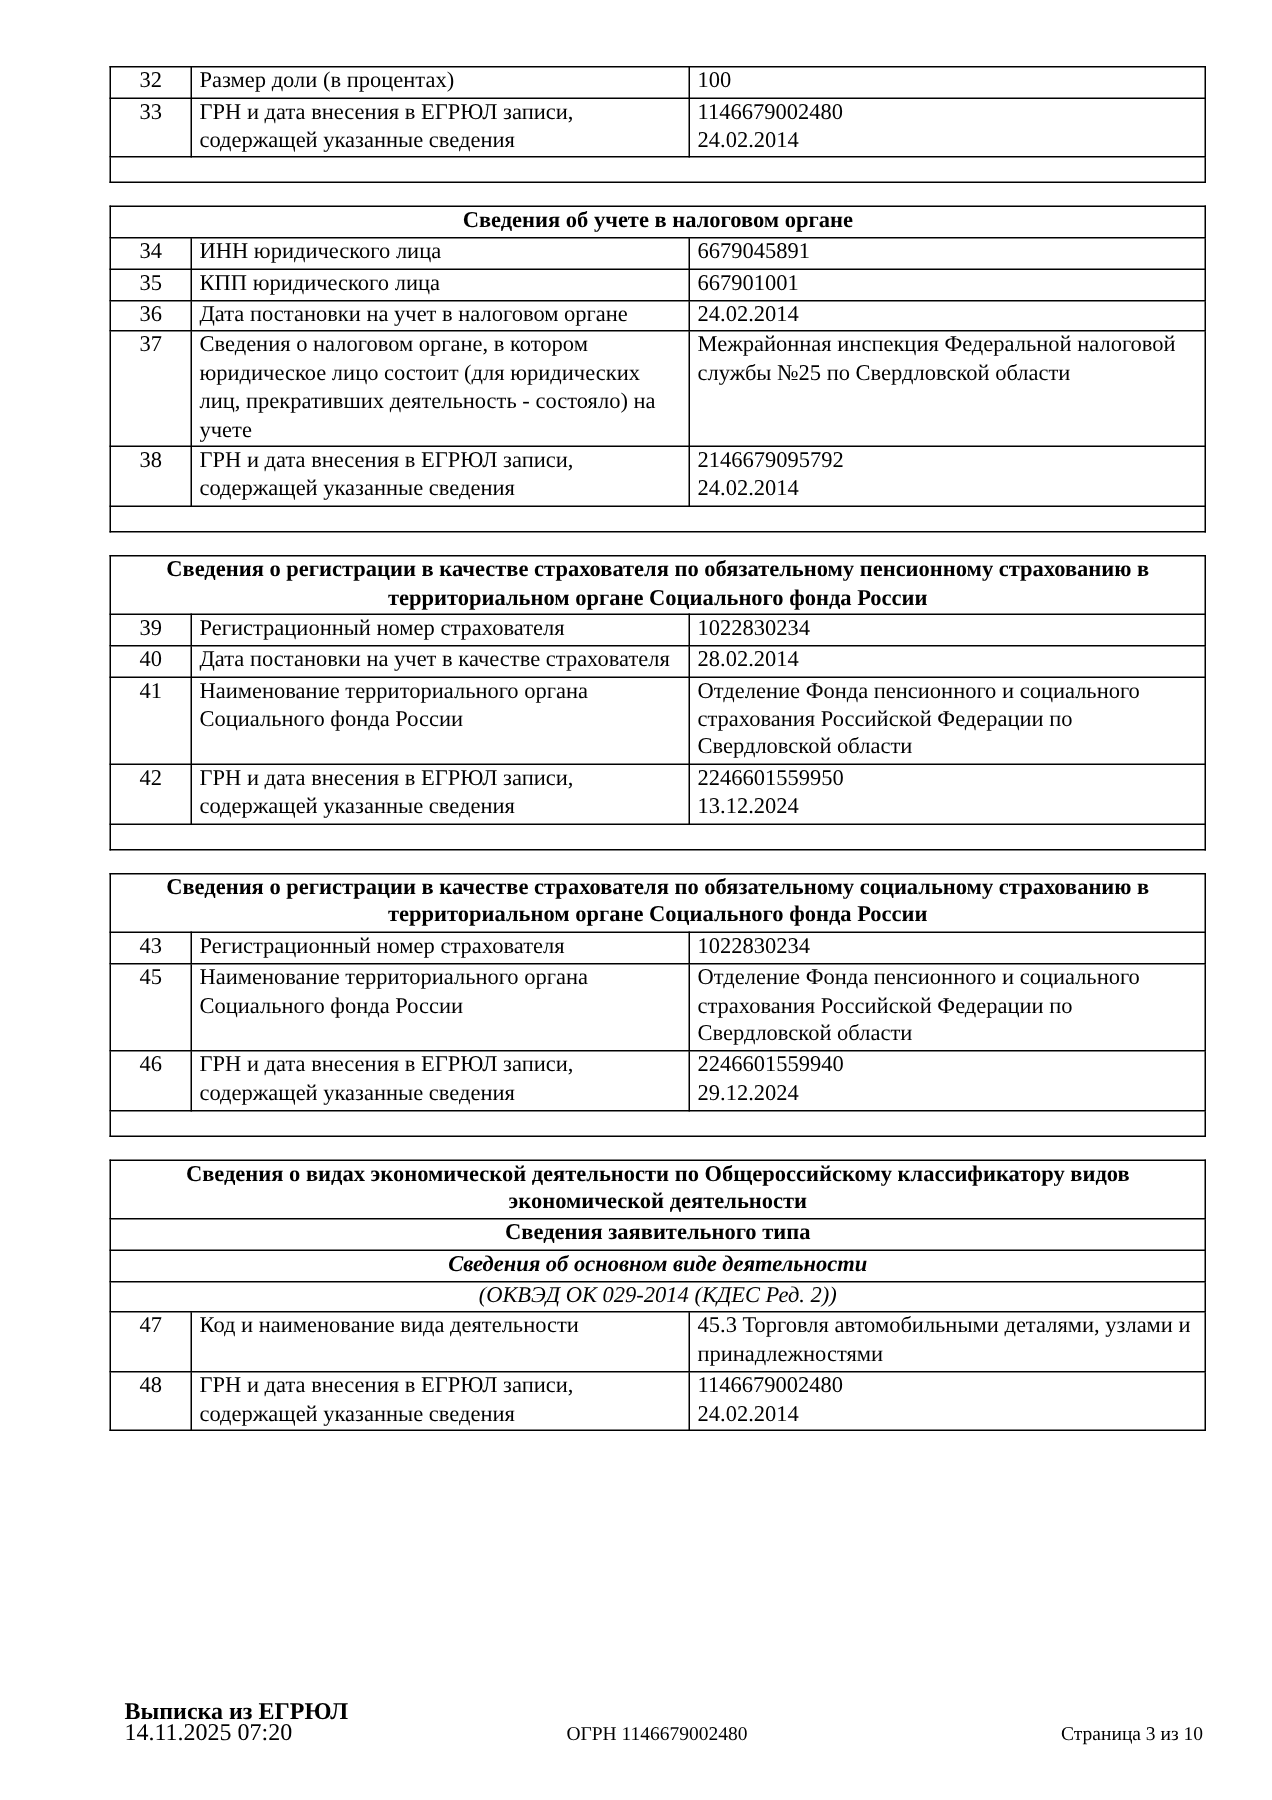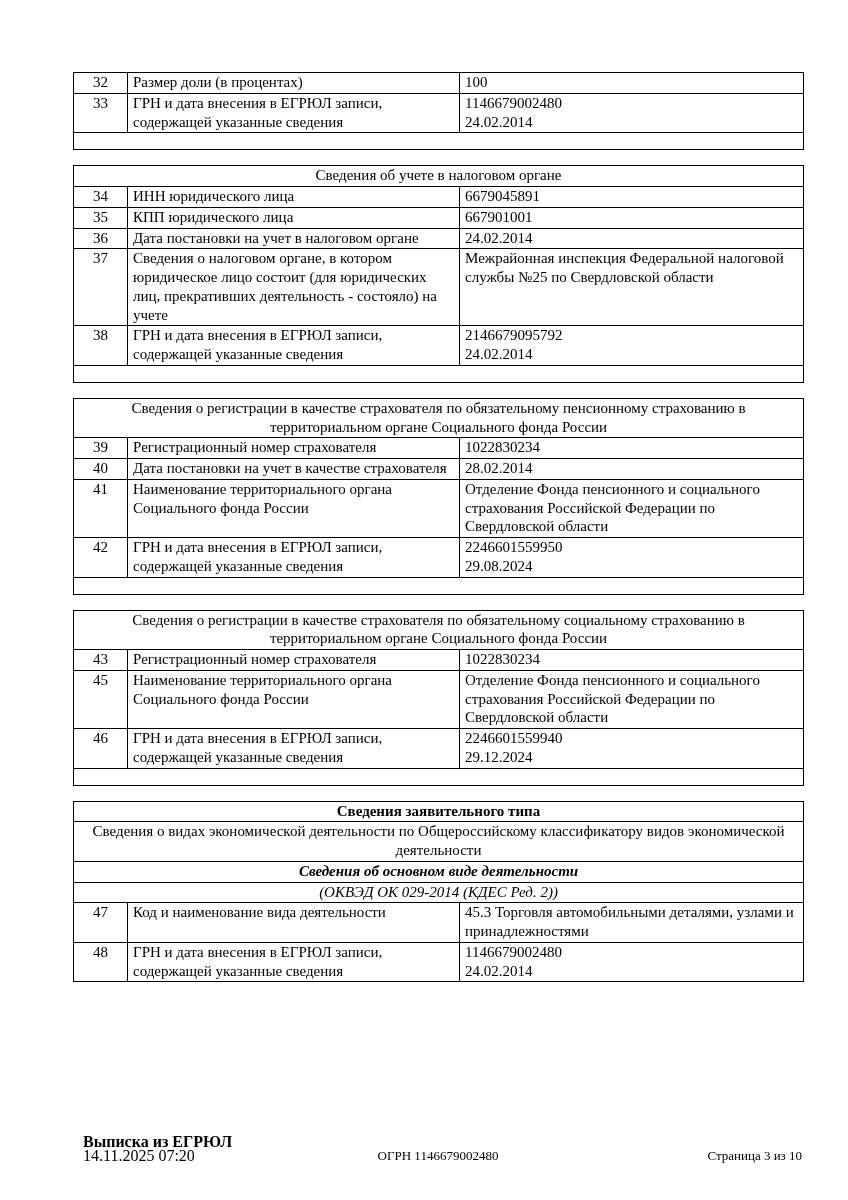--- a/index.html
+++ b/index.html
@@ -5,21 +5,21 @@
   * { margin:0; padding:0; box-sizing:border-box; }
   html,body { background:#ffffff; }
   .page {
     position:relative;
     width:848px; height:1200px;
     background:#ffffff;
     font-family:"Liberation Serif","DejaVu Serif",serif;
     color:#000000;
     overflow:hidden;
   }
-  .content { position:absolute; left:73px; top:72px; width:730px; }
+  .content { position:absolute; left:73px; top:44px; width:730px; }
   table.doc {
     border-collapse:collapse;
     table-layout:fixed;
     width:730px;
     margin-bottom:15px;
   }
   table.doc:last-child { margin-bottom:0; }
   td,th {
     border:1px solid #000000;
     font-size:15px;
@@ -27,21 +27,21 @@
     vertical-align:top;
     font-weight:normal;
     overflow:hidden;
   }
   col.c-num { width:54px; }
   col.c-label { width:332px; }
   col.c-value { width:344px; }
   td.num { text-align:center; padding:0 2px 1px 2px; }
   td.label { padding:0 6px 1px 5px; }
   td.value { padding:0 4px 1px 5px; white-space:pre-line; }
-  th.section-hdr { font-weight:normal; text-align:center; padding:0 6px 1px 6px; }
+  th.section-hdr { font-weight:bold; text-align:center; padding:0 6px 1px 6px; }
   th.sub-bold { font-weight:bold; text-align:center; padding:0 6px 1px 6px; }
   th.sub-bold-italic { font-weight:bold; font-style:italic; padding:0 6px 1px 6px; }
   th.sub-italic { font-weight:normal; font-style:italic; text-align:center; padding:0 6px 1px 6px; }
   tr.spacer td { height:17px; border:1px solid #000000; }
   .footer-left {
     position:absolute; left:83px; top:1135px;
     font-size:16px; line-height:14px;
   }
   .footer-left .f1 { font-weight:bold; }
   .footer-center {
@@ -147,21 +147,21 @@
       </tr>
       <tr>
         <td class="num">41</td>
         <td class="label">Наименование территориального органа Социального фонда России</td>
         <td class="value">Отделение Фонда пенсионного и социального страхования Российской Федерации по Свердловской области</td>
       </tr>
       <tr>
         <td class="num">42</td>
         <td class="label">ГРН и дата внесения в ЕГРЮЛ записи, содержащей указанные сведения</td>
         <td class="value">2246601559950
-29.08.2024</td>
+13.12.2024</td>
       </tr>
       <tr class="spacer">
             <td colspan="3"></td>
           </tr>
     </tbody>
       </table>
 
     <table class="doc">
       <colgroup>
           <col class="c-num">
@@ -195,24 +195,24 @@
       </table>
 
     <table class="doc">
       <colgroup>
           <col class="c-num">
           <col class="c-label">
           <col class="c-value">
         </colgroup>
       <tbody>
           <tr>
+        <th class="section-hdr" colspan="3">Сведения о видах экономической деятельности по Общероссийскому классификатору видов экономической деятельности</th>
+      </tr>
+      <tr>
         <th class="sub-bold" colspan="3">Сведения заявительного типа</th>
-      </tr>
-      <tr>
-        <th class="section-hdr" colspan="3">Сведения о видах экономической деятельности по Общероссийскому классификатору видов экономической деятельности</th>
       </tr>
       <tr>
         <th class="sub-bold-italic" colspan="3">Сведения об основном виде деятельности</th>
       </tr>
       <tr>
         <th class="sub-italic" colspan="3">(ОКВЭД ОК 029-2014 (КДЕС Ред. 2))</th>
       </tr>
       <tr>
         <td class="num">47</td>
         <td class="label">Код и наименование вида деятельности</td>

